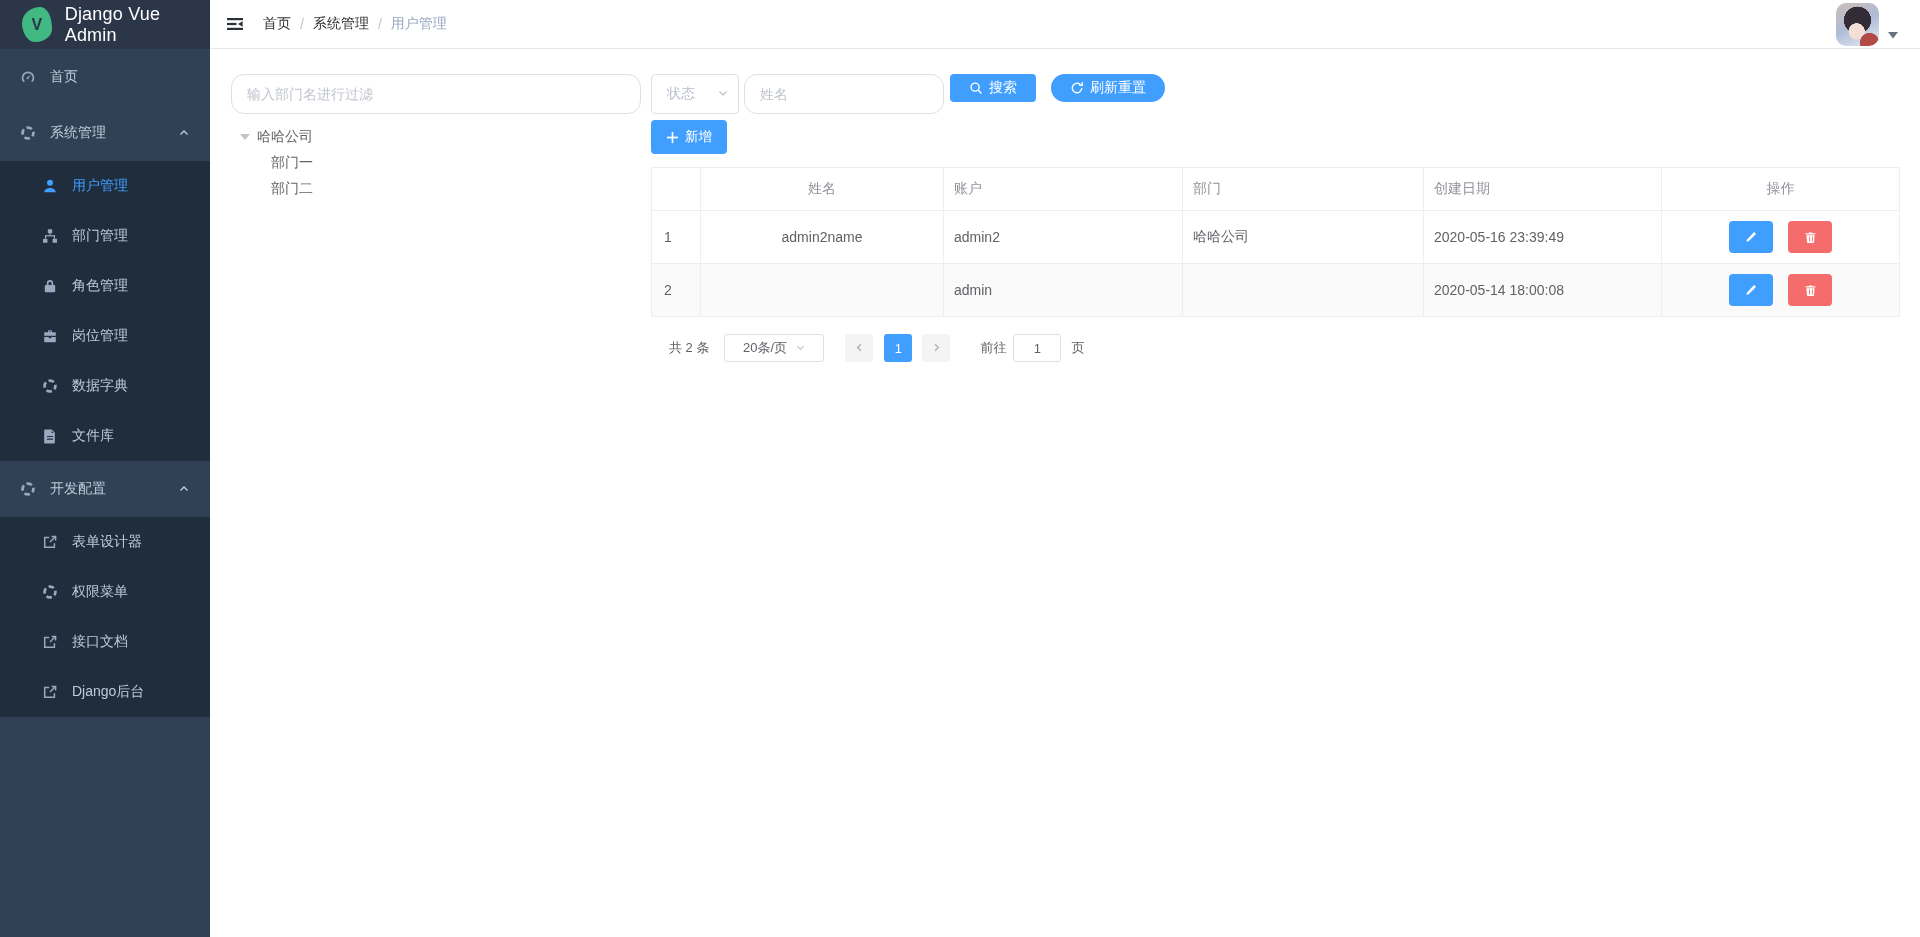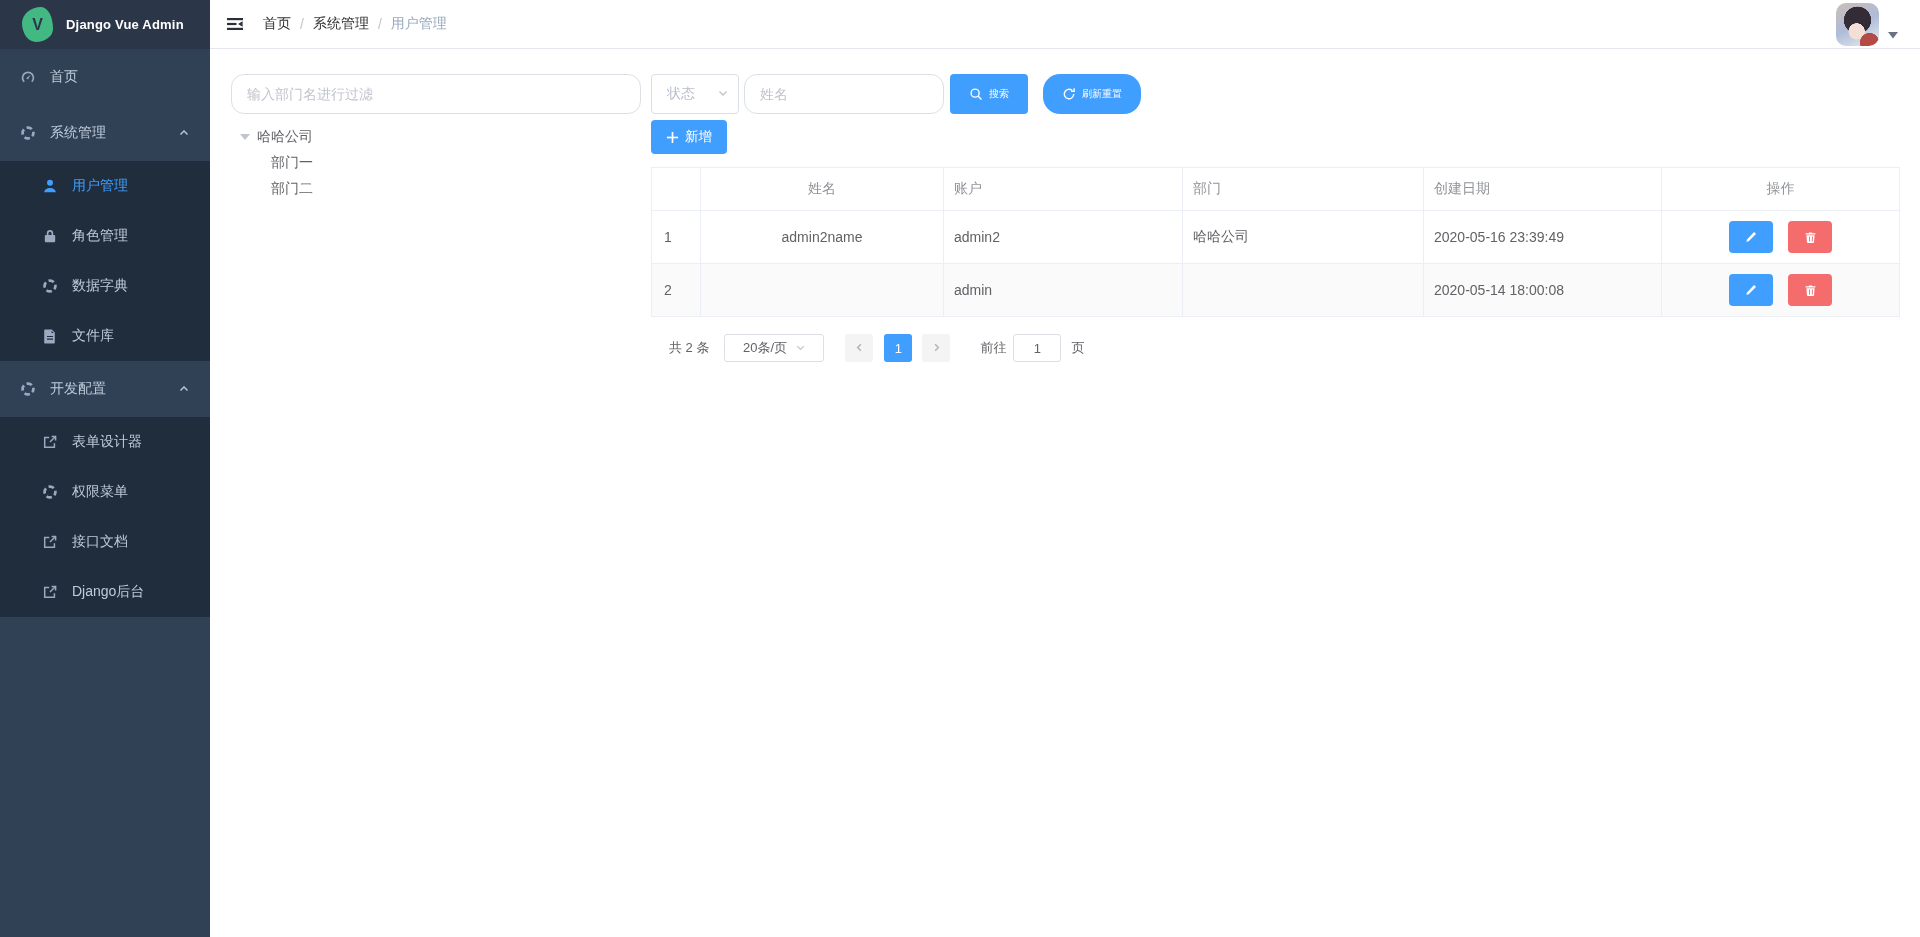--- a/index.html
+++ b/index.html
@@ -7,21 +7,21 @@
     font-family:"Liberation Sans","DejaVu Sans",sans-serif; }
   .app { display:flex; width:1920px; height:937px; }
 
   
   .sidebar { width:210px; flex-shrink:0; background:#304156; height:100%; }
   .logo-bar { height:49px; background:#2b3649; display:flex; align-items:center; padding-left:22px; }
   .logo-blob { width:31px; height:35px; background:#42b983;
     border-radius:62% 38% 55% 45% / 46% 62% 38% 54%;
     display:flex; align-items:center; justify-content:center;
     color:#2b3649; font-weight:bold; font-size:16px; }
-  .logo-title { color:#fff; font-weight:bold; font-size:13px; margin-left:13px; letter-spacing:.2px; }
+  .logo-title { color:#fff; font-weight:normal; font-size:18px; margin-left:13px; letter-spacing:.2px; }
   .menu-item { height:56px; display:flex; align-items:center; padding:0 20px;
     color:#bfcbd9; font-size:14px; cursor:pointer; }
   .mi-icon { width:16px; height:16px; margin-right:14px; color:#9aa9bf; flex-shrink:0; }
   .mi-icon svg { width:16px; height:16px; display:block; }
   .chev { margin-left:auto; width:12px; height:12px; color:#bfcbd9; }
   .chev svg { width:12px; height:12px; display:block; }
   .submenu { background:#1f2d3d; }
   .submenu .menu-item { height:50px; padding-left:42px; }
   .menu-item.active, .menu-item.active .mi-icon { color:#409EFF; }
 
@@ -57,21 +57,21 @@
   .tree-caret { width:0; height:0; border-left:5.5px solid transparent; border-right:5.5px solid transparent;
     border-top:6px solid #c0c4cc; margin-right:7px; }
   .tree-child { padding-left:40px; }
 
   .filter-row { display:flex; height:40px; }
   .select-box { width:88px; height:40px; border:1px solid #dcdfe6; border-radius:4px;
     display:flex; align-items:center; justify-content:space-between; padding:0 9px 0 15px;
     color:#b8becc; font-size:14px; cursor:pointer; background:#fff; }
   .select-box .sel-chev { color:#c0c4cc; }
   .name-input { width:200px; margin-left:5px; }
-  .btn { height:40px; border:none; border-radius:4px; background:#409EFF; color:#fff; font-size:10px;
+  .btn { height:28px; border:none; border-radius:4px; background:#409EFF; color:#fff; font-size:14px;
     display:inline-flex; align-items:center; justify-content:center; gap:6px; padding:0 19px; cursor:pointer; }
   .btn svg { display:block; }
   .search-btn { margin-left:6px; }
   .refresh-btn { margin-left:15px;border-radius:17px; }
   .add-btn { margin-top:6px; height:34px; padding:0 15px; font-size:13.5px; }
 
   
   table.grid { margin-top:13px; width:100%; border-collapse:collapse; table-layout:fixed;
     font-size:14px; color:#606266; }
   .grid th, .grid td { border:1px solid #ebeef5; padding:0 10px; overflow:hidden; white-space:nowrap; }
@@ -145,25 +145,47 @@
             <svg viewBox="0 0 16 16" fill="currentColor">
                 <circle cx="8" cy="4.8" r="3"></circle>
                 <path d="M2.3 14.2c0-2.6 2.55-4.3 5.7-4.3s5.7 1.7 5.7 4.3z"></path>
               </svg>
           </span>
           <span>用户管理</span>
         </div>
         <div class="menu-item">
           <span class="mi-icon">
             <svg viewBox="0 0 16 16" fill="currentColor">
+                <rect x="5.8" y="1.2" width="4.4" height="4" rx=".6"></rect>
+                <rect x="1" y="10.8" width="4.4" height="4" rx=".6"></rect>
+                <rect x="10.6" y="10.8" width="4.4" height="4" rx=".6"></rect>
+                <rect x="7.4" y="5.2" width="1.2" height="2.2"></rect>
+                <rect x="3" y="7.2" width="10" height="1.2"></rect>
+                <rect x="3" y="7.2" width="1.2" height="3.4"></rect>
+                <rect x="11.8" y="7.2" width="1.2" height="3.4"></rect>
+              </svg>
+          </span>
+          <span>部门管理</span>
+        </div>
+        <div class="menu-item">
+          <span class="mi-icon">
+            <svg viewBox="0 0 16 16" fill="currentColor">
                 <path d="M4.8 7.2V5.2a3.2 3.2 0 0 1 6.4 0v2h-1.7v-2a1.5 1.5 0 0 0-3 0v2z"></path>
                 <rect x="2.8" y="6.9" width="10.4" height="7.3" rx="1"></rect>
               </svg>
           </span>
           <span>角色管理</span>
+        </div>
+        <div class="menu-item">
+          <span class="mi-icon">
+            <svg viewBox="0 0 16 16" fill="currentColor">
+                <path d="M6 4.2V3.2c0-.6.45-1 1-1h2c.55 0 1 .4 1 1v1h2.8c.55 0 1 .45 1 1v2.6H2.2V5.2c0-.55.45-1 1-1zm1.1-.1h1.8v-.8H7.1zM2.2 8.9h4.6v1.3h2.4V8.9h4.6v4.4c0 .55-.45 1-1 1H3.2c-.55 0-1-.45-1-1z"></path>
+              </svg>
+          </span>
+          <span>岗位管理</span>
         </div>
         <div class="menu-item">
           <span class="mi-icon">
             <svg viewBox="0 0 16 16">
                 <circle cx="8" cy="8" r="5.4" fill="none" stroke="currentColor" stroke-width="2.7" stroke-dasharray="5.6 2.9" stroke-dashoffset="2.2"></circle>
               </svg>
           </span>
           <span>数据字典</span>
         </div>
         <div class="menu-item">

